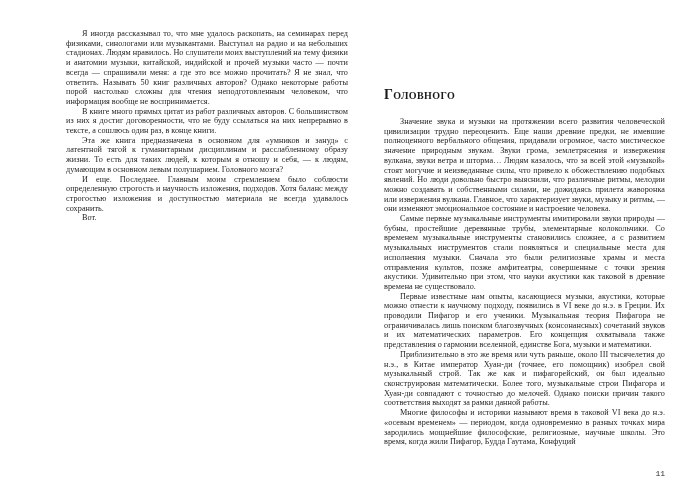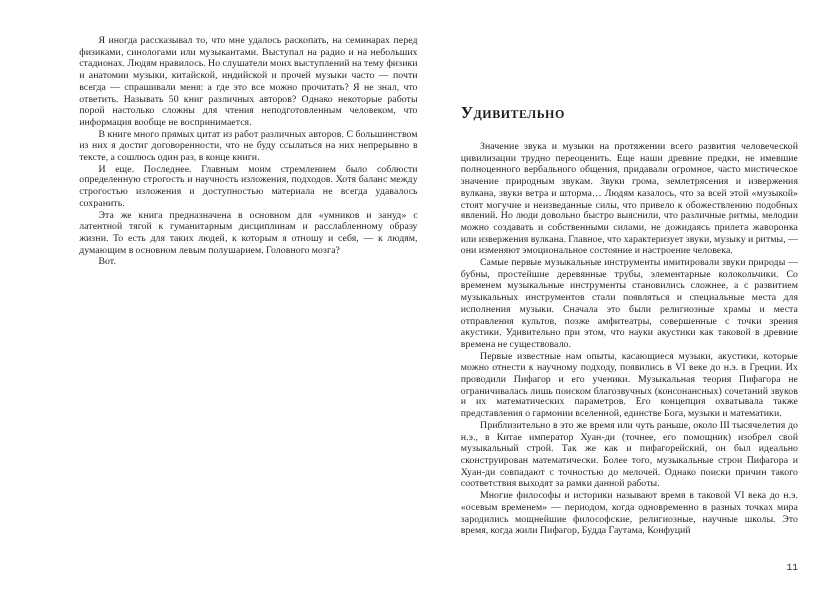--- a/index.html
+++ b/index.html
@@ -60,27 +60,27 @@
   }
 </style>
 </head>
 <body>
 
 <div class="canvas">
 
   <div class="page-col left-col">
     <p class="indent">Я иногда рассказывал то, что мне удалось раскопать, на семинарах перед физиками, синологами или музыкантами. Выступал на радио и на небольших стадионах. Людям нравилось. Но слушатели моих выступлений на тему физики и анатомии музыки, китайской, индийской и прочей музыки часто — почти всегда — спрашивали меня: а где это все можно прочитать? Я не знал, что ответить. Называть 50 книг различных авторов? Однако некоторые работы порой настолько сложны для чтения неподготовленным человеком, что информация вообще не воспринимается.</p>
     <p class="indent">В книге много прямых цитат из работ различных авторов. С большинством из них я достиг договоренности, что не буду ссылаться на них непрерывно в тексте, а сошлюсь один раз, в конце книги.</p>
+    <p class="indent">Эта же книга предназначена в основном для «умников и зануд» с латентной тягой к гуманитарным дисциплинам и расслабленному образу жизни. То есть для таких людей, к которым я отношу и себя, — к людям, думающим в основном левым полушарием. Головного мозга?</p>
     <p class="indent">И еще. Последнее. Главным моим стремлением было соблюсти определенную строгость и научность изложения, подходов. Хотя баланс между строгостью изложения и доступностью материала не всегда удавалось сохранить.</p>
-    <p class="indent">Эта же книга предназначена в основном для «умников и зануд» с латентной тягой к гуманитарным дисциплинам и расслабленному образу жизни. То есть для таких людей, к которым я отношу и себя, — к людям, думающим в основном левым полушарием. Головного мозга?</p>
     <p class="indent">Вот.</p>
   </div>
 
   <div class="page-col right-col">
-    <h2 class="chapter-heading">Удивительно</h2>
+    <h2 class="chapter-heading">Головного</h2>
     <p class="indent">Значение звука и музыки на протяжении всего развития человеческой цивилизации трудно переоценить. Еще наши древние предки, не имевшие полноценного вербального общения, придавали огромное, часто мистическое значение природным звукам. Звуки грома, землетрясения и извержения вулкана, звуки ветра и шторма… Людям казалось, что за всей этой «музыкой» стоят могучие и неизведанные силы, что привело к обожествлению подобных явлений. Но люди довольно быстро выяснили, что различные ритмы, мелодии можно создавать и собственными силами, не дожидаясь прилета жаворонка или извержения вулкана. Главное, что характеризует звуки, музыку и ритмы, — они изменяют эмоциональное состояние и настроение человека.</p>
     <p class="indent">Самые первые музыкальные инструменты имитировали звуки природы — бубны, простейшие деревянные трубы, элементарные колокольчики. Со временем музыкальные инструменты становились сложнее, а с развитием музыкальных инструментов стали появляться и специальные места для исполнения музыки. Сначала это были религиозные храмы и места отправления культов, позже амфитеатры, совершенные с точки зрения акустики. Удивительно при этом, что науки акустики как таковой в древние времена не существовало.</p>
     <p class="indent">Первые известные нам опыты, касающиеся музыки, акустики, которые можно отнести к научному подходу, появились в VI веке до н.э. в Греции. Их проводили Пифагор и его ученики. Музыкальная теория Пифагора не ограничивалась лишь поиском благозвучных (консонансных) сочетаний звуков и их математических параметров. Его концепция охватывала также представления о гармонии вселенной, единстве Бога, музыки и математики.</p>
     <p class="indent">Приблизительно в это же время или чуть раньше, около III тысячелетия до н.э., в Китае император Хуан-ди (точнее, его помощник) изобрел свой музыкальный строй. Так же как и пифагорейский, он был идеально сконструирован математически. Более того, музыкальные строи Пифагора и Хуан-ди совпадают с точностью до мелочей. Однако поиски причин такого соответствия выходят за рамки данной работы.</p>
     <p class="indent">Многие философы и историки называют время в таковой VI века до н.э. «осевым временем» — периодом, когда одновременно в разных точках мира зародились мощнейшие философские, религиозные, научные школы. Это время, когда жили Пифагор, Будда Гаутама, Конфуций</p>
   </div>
 
   <div class="page-number">11</div>
 
 </div>

